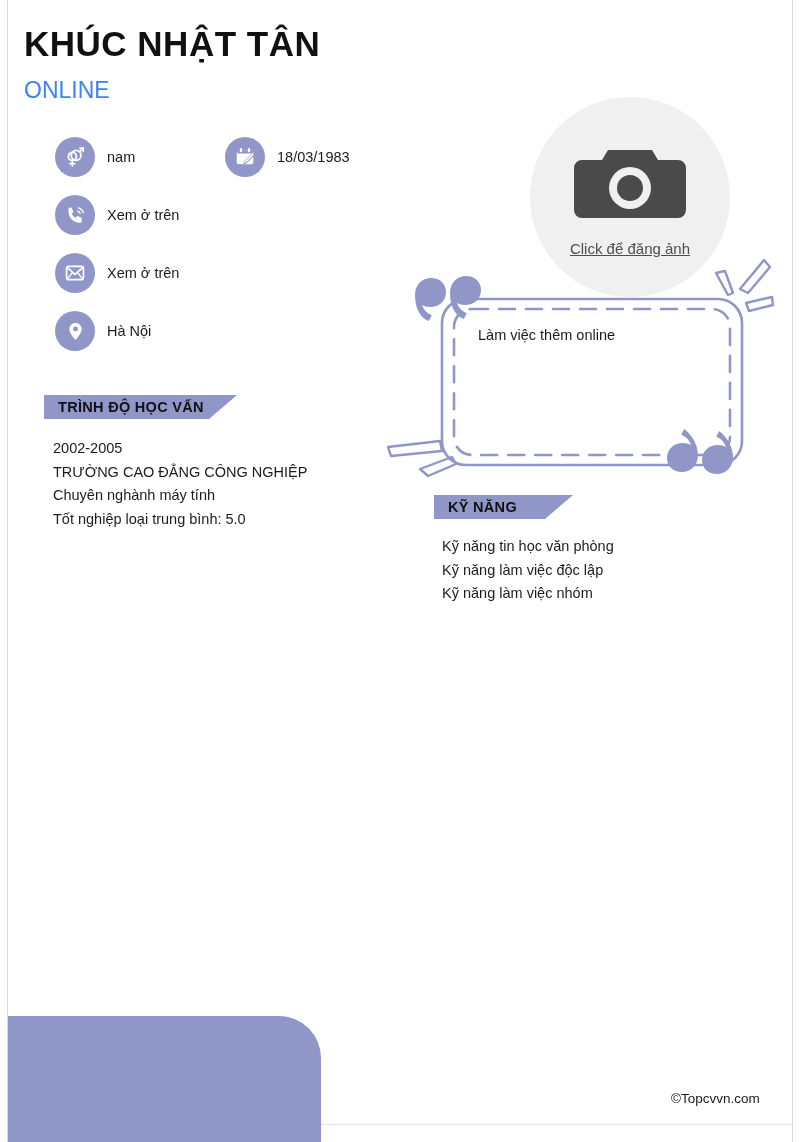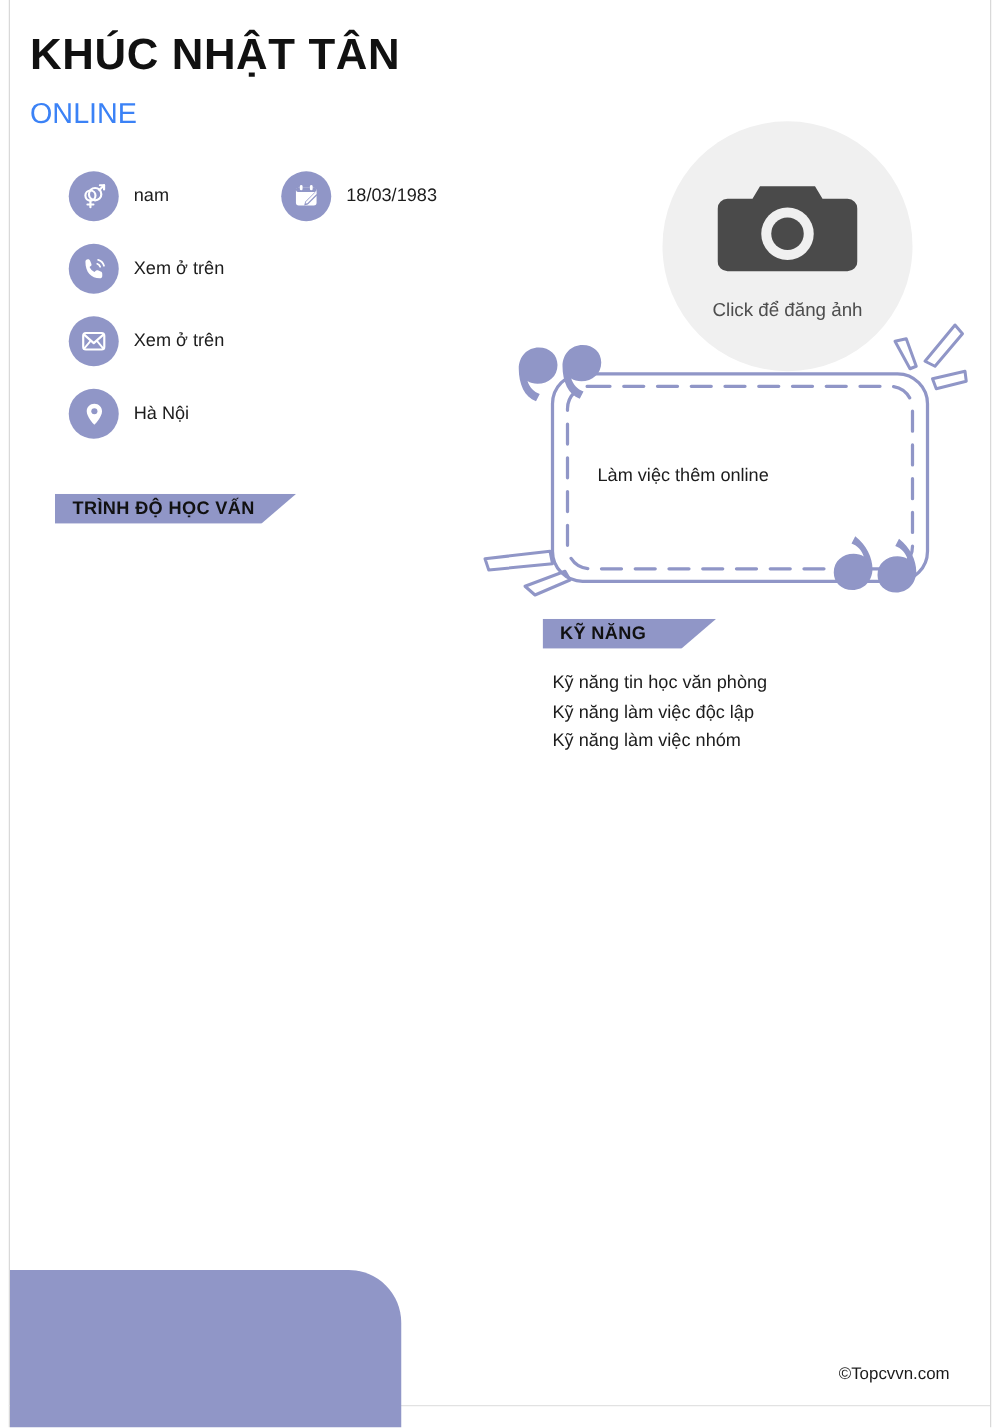--- a/index.html
+++ b/index.html
@@ -59,28 +59,29 @@
   .photo {
     position: absolute; left: 530px; top: 97px;
     width: 200px; height: 200px; border-radius: 50%;
     background: #f0f0f0;
     display: flex; flex-direction: column;
     align-items: center; justify-content: center;
   }
   .photo-caption {
     margin-top: 10px; font-size: 15px; color: #4d4d4d;
     white-space: nowrap;
+    text-decoration: underline;
   }
 
   
   .quotebox { position: absolute; left: 380px; top: 255px; width: 420px; height: 240px; }
   .quotebox svg { position: absolute; left: 0; top: 0; }
   .quote-text {
     position: absolute; left: 98px; top: 72px;
-    font-size: 14.5px; color: #1c1c1c; white-space: nowrap; margin-top: 46px;
+    font-size: 14.5px; color: #1c1c1c; white-space: nowrap;
   }
 
   
   .banner {
     position: absolute; height: 24px;
     background: #9096c7;
     display: flex; align-items: center;
     -webkit-clip-path: polygon(0 0, 100% 0, calc(100% - 28px) 100%, 0 100%);
     clip-path: polygon(0 0, 100% 0, calc(100% - 28px) 100%, 0 100%);
     padding-left: 14px; padding-right: 34px;
@@ -223,20 +224,26 @@
         <path d="M60 186 L8 192 L11 201 L62 196 Z"></path>
         <path d="M72 202 L40 214 L48 221 L76 209 Z"></path>
       </g>
     </svg>
     <div class="quote-text">Làm việc thêm online</div>
   </div>
 
   <div class="banner" style="left:44px; top:395px; width:193px;">
     <span class="banner-title">TRÌNH ĐỘ HỌC VẤN</span>
   </div>
+  <div class="section-lines" style="left:53px; top:437px;">
+    <div class="section-line">2002-2005</div>
+    <div class="section-line">TRƯỜNG CAO ĐẲNG CÔNG NGHIỆP</div>
+    <div class="section-line">Chuyên nghành máy tính</div>
+    <div class="section-line">Tốt nghiệp loại trung bình: 5.0</div>
+  </div>
 
   <div class="banner" style="left:434px; top:495px; width:139px;">
     <span class="banner-title">KỸ NĂNG</span>
   </div>
   <div class="section-lines" style="left:442px; top:535px;">
     <div class="section-line">Kỹ năng tin học văn phòng</div>
     <div class="section-line">Kỹ năng làm việc độc lập</div>
     <div class="section-line">Kỹ năng làm việc nhóm</div>
   </div>
 

